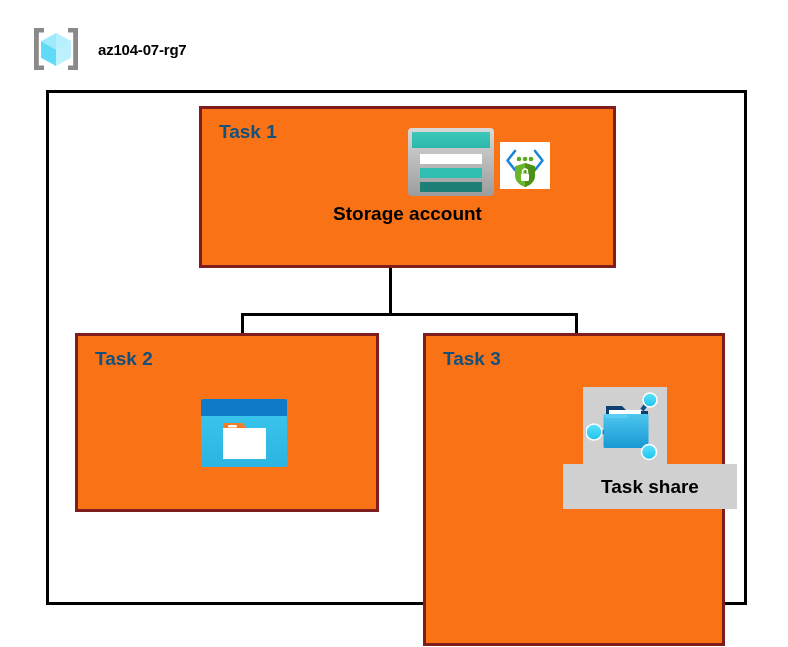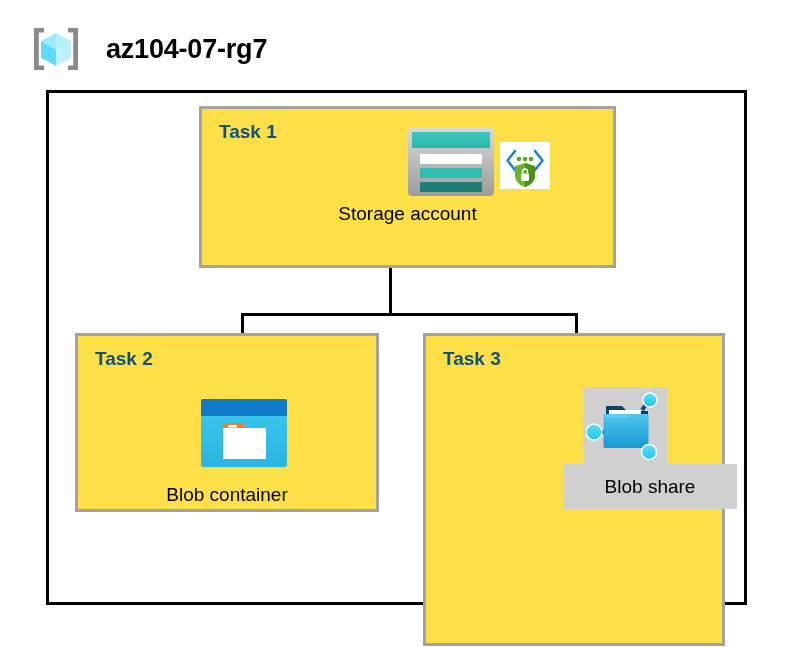--- a/index.html
+++ b/index.html
@@ -25,22 +25,22 @@
     display: flex;
     align-items: center;
   }
   #rg-icon {
     width: 52px;
     height: 46px;
     flex: 0 0 auto;
     display: block;
   }
   #rg-title {
-    margin-left: 24px;
-    font-size: 27px;
+    margin-left: 16px;
+    font-size: 15px;
     font-weight: bold;
     color: #000000;
     letter-spacing: -0.2px;
     white-space: nowrap;
   }
 
   
   #rg-container {
     position: absolute;
     left: 46px;
@@ -49,36 +49,36 @@
     height: 515px;
     box-sizing: border-box;
     border: 3px solid #000000;
     background: #ffffff;
   }
 
   
   .task-box {
     position: absolute;
     box-sizing: border-box;
-    border: 3px solid #a3a3a3;
-    background: #fde047;
+    border: 3px solid #7f1d1d;
+    background: #f97316;
   }
   .task-label {
     position: absolute;
     left: 17px;
     top: 12px;
     font-size: 19px;
     font-weight: bold;
     color: #12507e;
     white-space: nowrap;
   }
   .node-caption {
     position: absolute;
     font-size: 19px;
-    font-weight: normal;
+    font-weight: bold;
     color: #000000;
     white-space: nowrap;
     text-align: center;
   }
 
   #task1-box { left: 150px; top: 13px; width: 417px; height: 162px; }
   #task2-box { left: 26px;  top: 240px; width: 304px; height: 179px; }
   #task3-box { left: 374px; top: 240px; width: 302px; height: 313px; }
 
   
@@ -257,21 +257,20 @@
       <rect x="0" y="0" width="86" height="68" rx="2" fill="url(#blobBody)"></rect>
 
       <path d="M0 2 a2 2 0 0 1 2 -2 h82 a2 2 0 0 1 2 2 v15 h-86 z" fill="#0f7ac8"></path>
 
       <path d="M22 24 h20 l4 6 h-24 z" fill="#f07d28"></path>
       <rect x="27" y="26" width="9" height="2.6" rx="1.3" fill="#ffffff"></rect>
 
       <rect x="22" y="29" width="43" height="31" fill="#ffffff"></rect>
     </svg>
 
-    <div class="node-caption" id="blob-caption">Blob container</div>
   </div>
 
   <div class="task-box" id="task3-box">
 
     <div class="task-label">Task 3</div>
 
     <div id="fileshare-icon-bg"></div>
 
     <svg id="fileshare-icon" viewBox="0 0 78 72">
       <defs>
@@ -297,16 +296,16 @@
 
       <path d="M19 24 h20 l4 4 h-24 z" fill="#5ccdf2"></path>
 
       <circle cx="8" cy="42" r="8" fill="url(#fsNode)" stroke="#ffffff" stroke-width="1.5"></circle>
       <circle cx="64" cy="10" r="7" fill="url(#fsNode)" stroke="#ffffff" stroke-width="1.5"></circle>
       <circle cx="63" cy="62" r="7.5" fill="url(#fsNode)" stroke="#ffffff" stroke-width="1.5"></circle>
     </svg>
 
     <div id="fileshare-caption-bg"></div>
 
-    <div class="node-caption" id="fileshare-caption">Blob share</div>
+    <div class="node-caption" id="fileshare-caption">Task share</div>
   </div>
 
 </div>
 
 </body></html>

